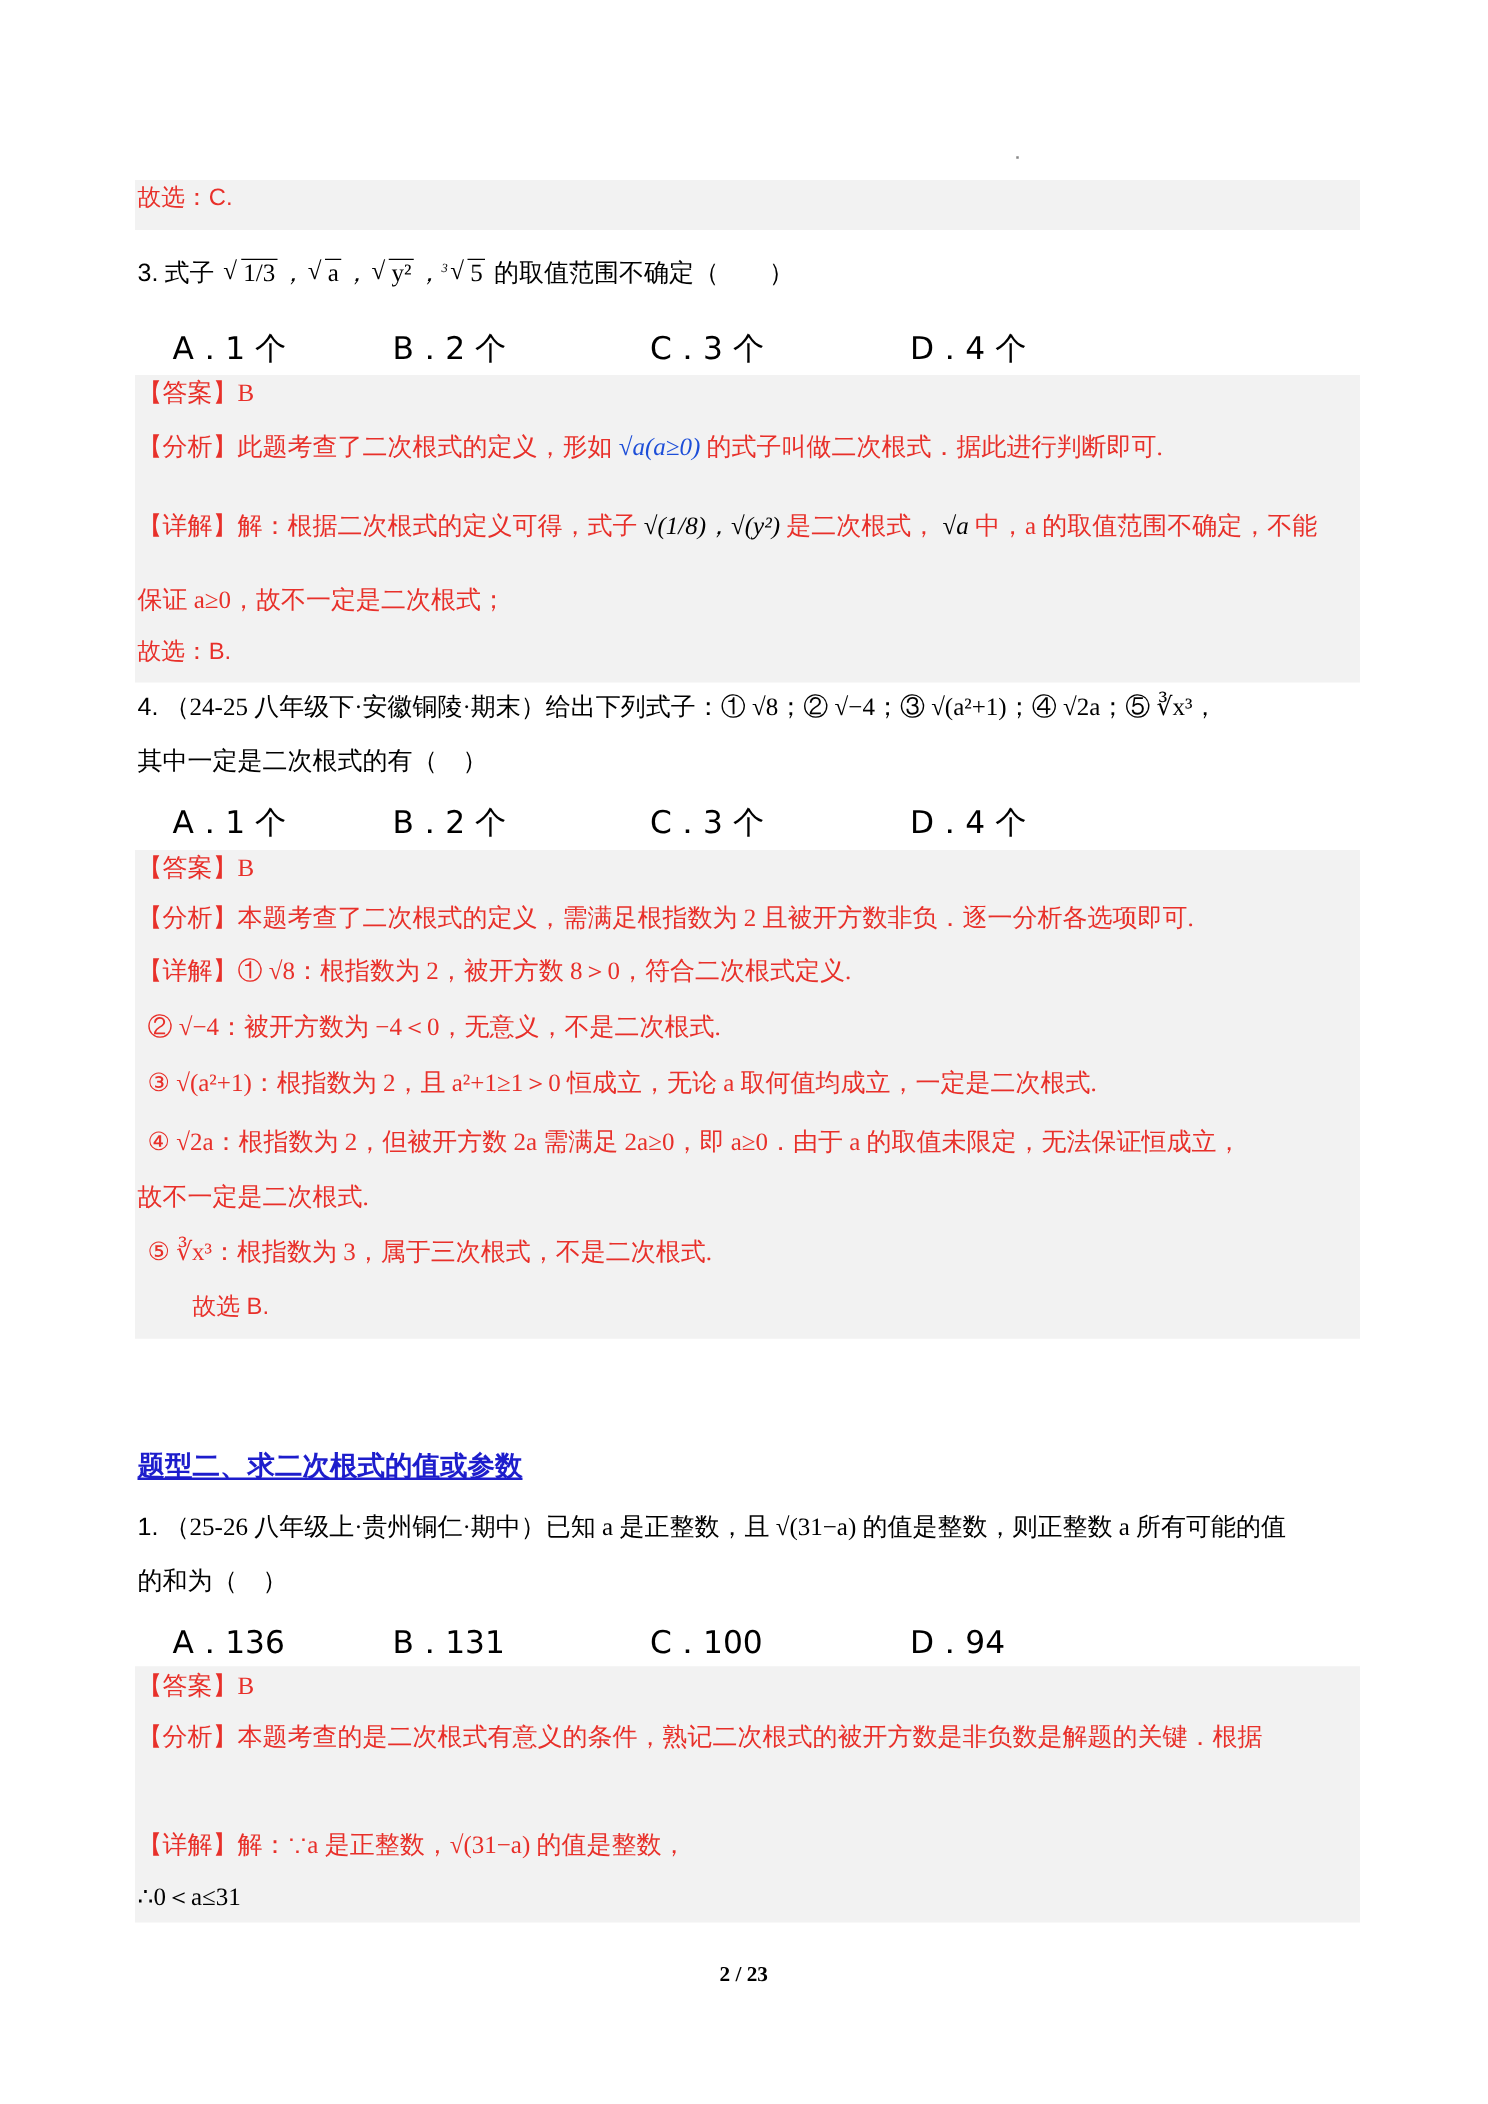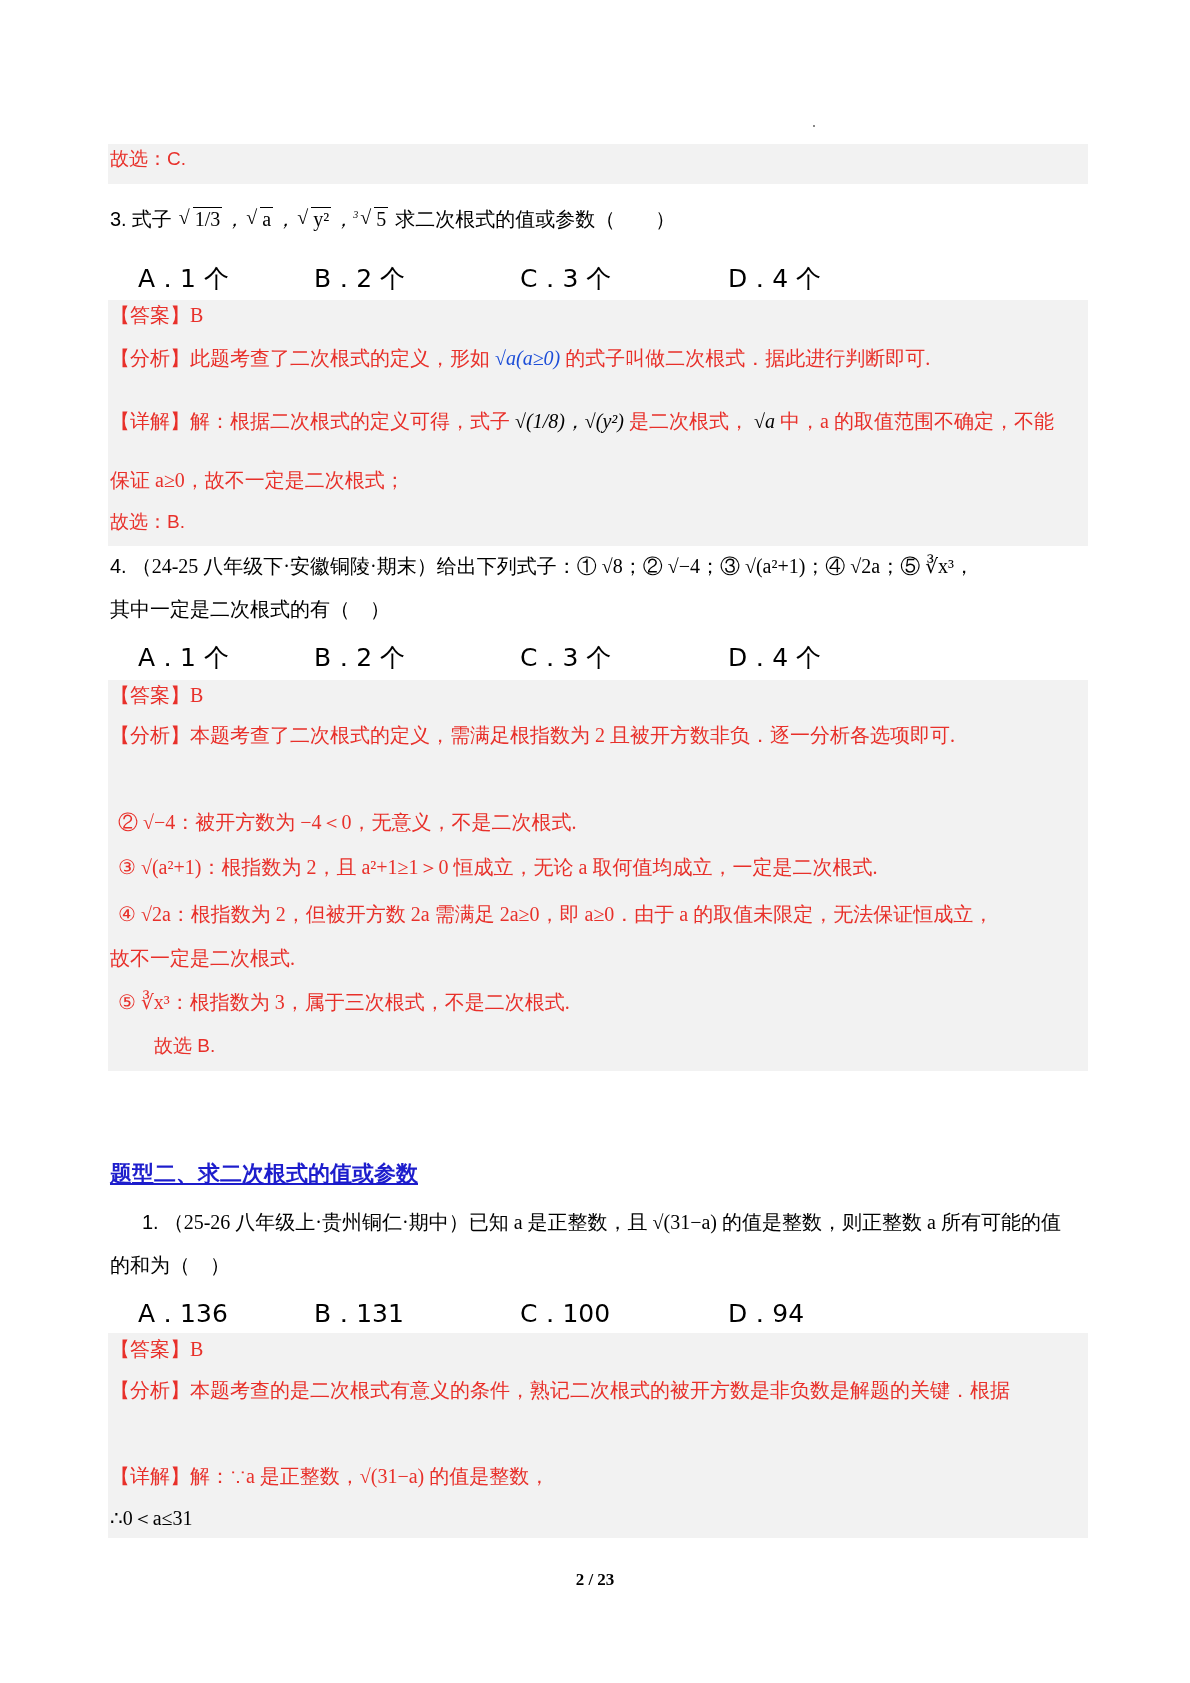--- a/index.html
+++ b/index.html
@@ -28,21 +28,21 @@
 
   <div class="box" style="top:144px;height:40px;"></div>
   <div class="line red sans" style="top:147px;font-size:19px;">故选：C.</div>
 
   <div class="line" style="top:203px;">
     <span class="sans">3.</span>
     <span>式子</span>
     <span class="math">
       <span class="sqrt"><span>1/3</span></span>，<span class="sqrt"><span>a</span></span>，<span class="sqrt"><span>y²</span></span>，<sup style="font-size:10px">3</sup><span class="sqrt"><span>5</span></span>
     </span>
-    <span>求二次根式的值或参数（　　）</span>
+    <span>的取值范围不确定（　　）</span>
   </div>
 
   <div class="opt" style="top:262px;left:138px;">A．1 个</div>
   <div class="opt" style="top:262px;left:314px;">B．2 个</div>
   <div class="opt" style="top:262px;left:520px;">C．3 个</div>
   <div class="opt" style="top:262px;left:728px;">D．4 个</div>
 
   <div class="box" style="top:300px;height:246px;"></div>
   <div class="line red" style="top:303px;">【答案】B</div>
   <div class="line red" style="top:346px;">
@@ -67,30 +67,31 @@
   <div class="line" style="top:597px;">其中一定是二次根式的有（　）</div>
 
   <div class="opt" style="top:641px;left:138px;">A．1 个</div>
   <div class="opt" style="top:641px;left:314px;">B．2 个</div>
   <div class="opt" style="top:641px;left:520px;">C．3 个</div>
   <div class="opt" style="top:641px;left:728px;">D．4 个</div>
 
   <div class="box" style="top:680px;height:391px;"></div>
   <div class="line red" style="top:683px;">【答案】B</div>
   <div class="line red" style="top:723px;">【分析】本题考查了二次根式的定义，需满足根指数为 2 且被开方数非负．逐一分析各选项即可.</div>
+  <div class="line red" style="top:765px;">【详解】① √8：根指数为 2，被开方数 8＞0，符合二次根式定义.</div>
   <div class="line red" style="top:810px;left:118px;">② √−4：被开方数为 −4＜0，无意义，不是二次根式.</div>
   <div class="line red" style="top:855px;left:118px;">③ √(a²+1)：根指数为 2，且 a²+1≥1＞0 恒成立，无论 a 取何值均成立，一定是二次根式.</div>
   <div class="line red" style="top:902px;left:118px;">④ √2a：根指数为 2，但被开方数 2a 需满足 2a≥0，即 a≥0．由于 a 的取值未限定，无法保证恒成立，</div>
   <div class="line red" style="top:946px;">故不一定是二次根式.</div>
   <div class="line red" style="top:990px;left:118px;">⑤ ∛x³：根指数为 3，属于三次根式，不是二次根式.</div>
   <div class="line red sans" style="top:1034px;font-size:19px;margin-left:44px;">故选 B.</div>
 
   <div class="line blue-head" style="top:1162px;text-decoration:underline;">题型二、求二次根式的值或参数</div>
 
-  <div class="line" style="top:1210px;margin-left:32px;">
+  <div class="line" style="top:1210px;">
     <span class="sans">1.</span>
     <span>（25-26 八年级上·贵州铜仁·期中）</span><span>已知 a 是正整数，且 √(31−a) 的值是整数，则正整数 a 所有可能的值</span>
   </div>
   <div class="line" style="top:1253px;">的和为（　）</div>
 
   <div class="opt" style="top:1297px;left:138px;">A．136</div>
   <div class="opt" style="top:1297px;left:314px;">B．131</div>
   <div class="opt" style="top:1297px;left:520px;">C．100</div>
   <div class="opt" style="top:1297px;left:728px;">D．94</div>
 

